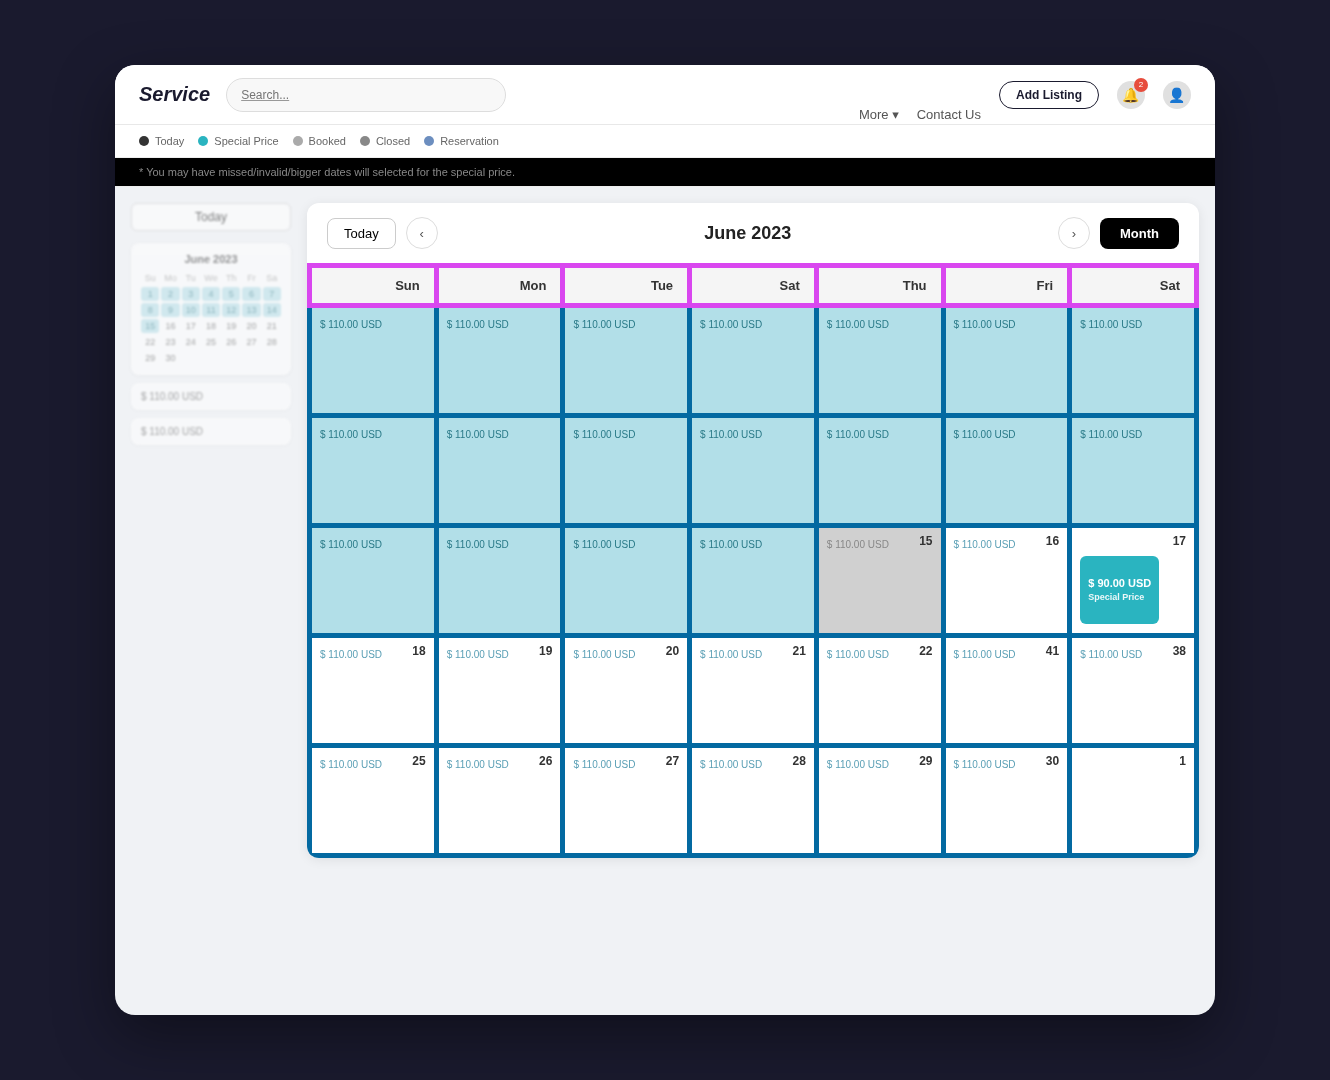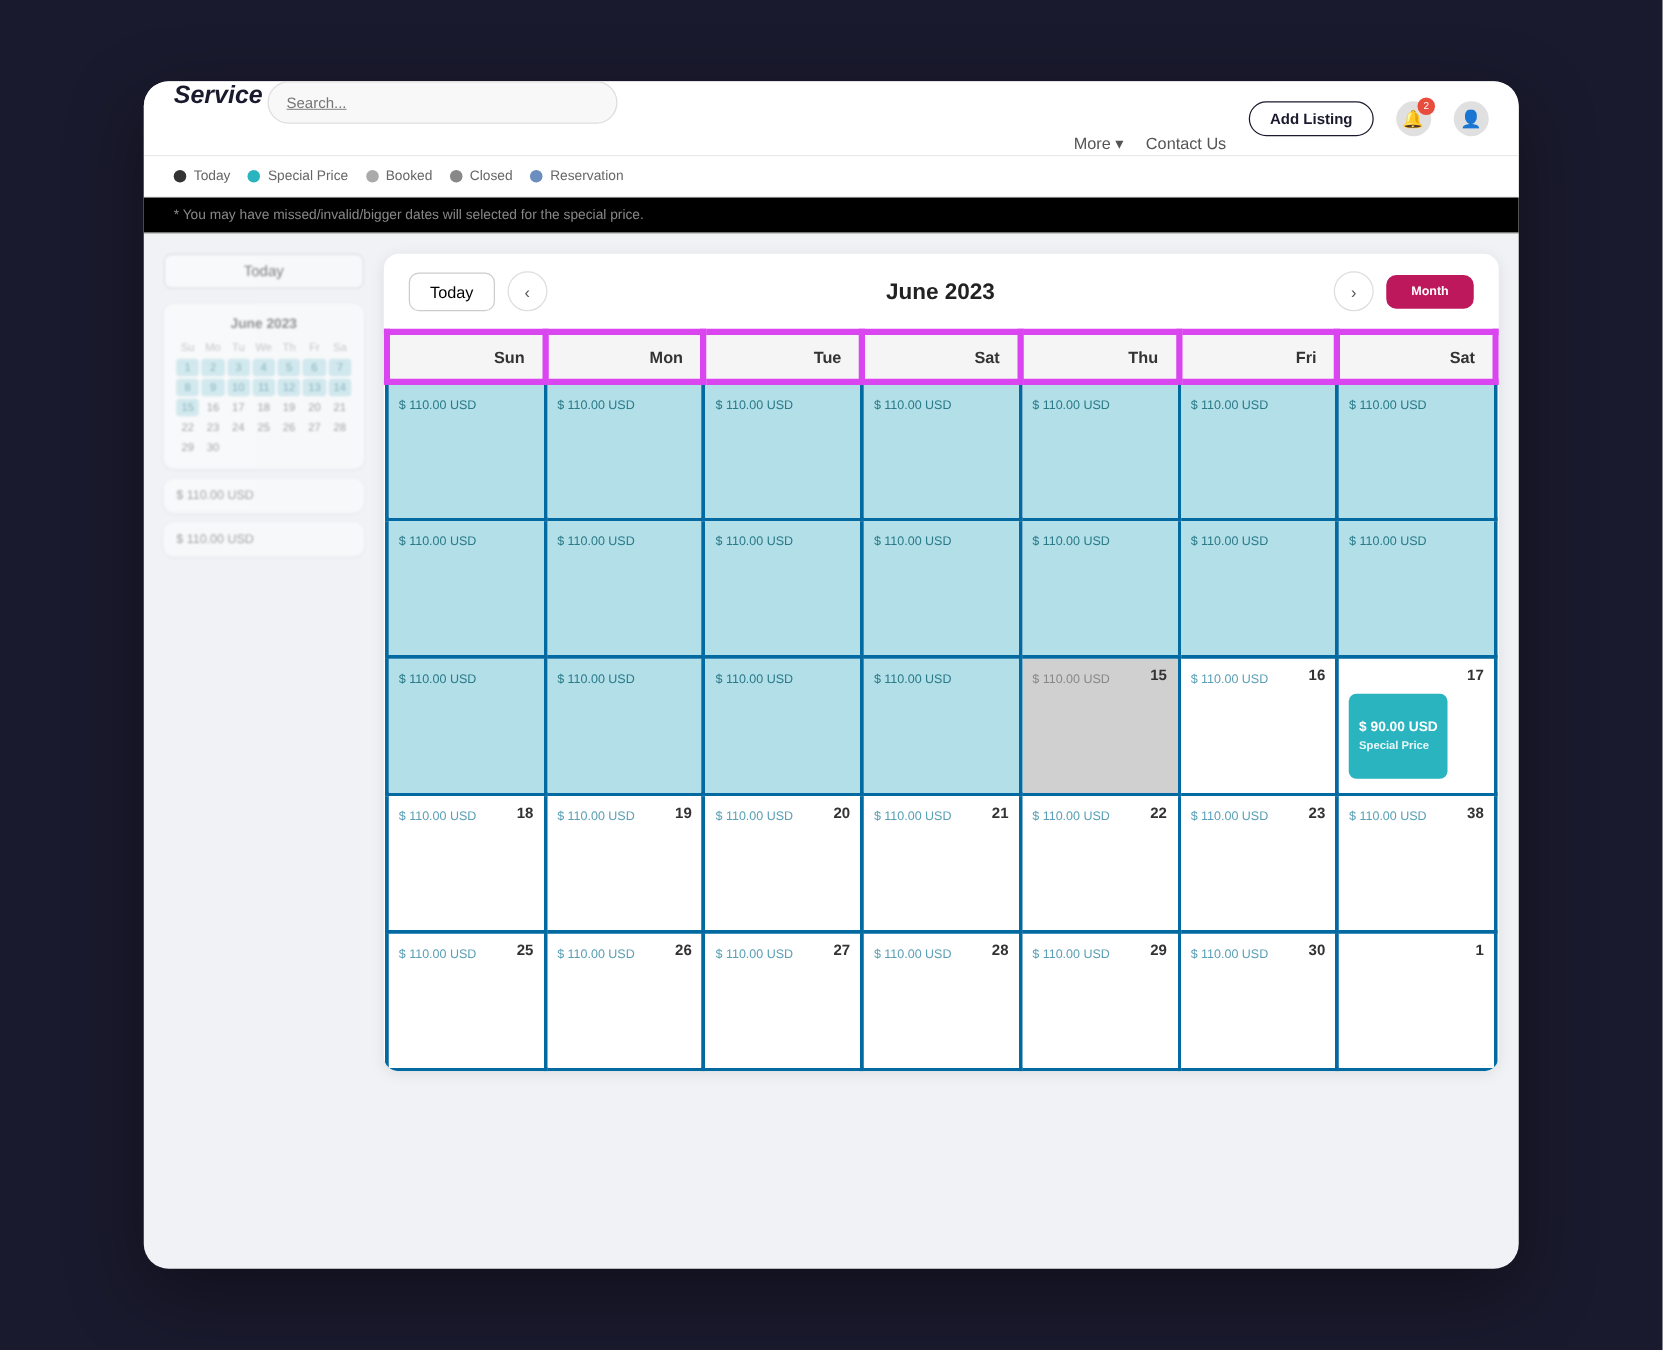--- a/index.html
+++ b/index.html
@@ -20,22 +20,23 @@
       position: relative;
       overflow: hidden;
       box-shadow: 0 20px 60px rgba(0,0,0,0.4);
     }
 
     
     .navbar {
       background: #fff;
       height: 60px;
       display: flex;
+      align-items: center;
       padding: 0 24px;
-      gap: 4px;
+      gap: 16px;
       border-bottom: 1px solid #e8e8e8;
     }
     .navbar-logo {
       font-size: 20px;
       font-weight: 700;
       color: #1a1a2e;
       font-style: italic;
     }
     .navbar-search {
       flex: 1;
@@ -242,46 +243,46 @@
       color: #555;
     }
     .cal-title {
       flex: 1;
       text-align: center;
       font-size: 18px;
       font-weight: 600;
       color: #222;
     }
     .cal-month-btn {
-      background: #be185d;
+      background: #000000;
       color: #fff;
       border: none;
       border-radius: 8px;
       padding: 8px 20px;
-      font-size: 10px;
+      font-size: 13px;
       font-weight: 600;
       cursor: pointer;
     }
 
     
     .cal-grid {
       width: 100%;
       border-collapse: collapse;
     }
     .cal-grid th {
       background: #f5f5f5;
       padding: 10px 14px;
       font-size: 13px;
       font-weight: 600;
       color: #333;
       text-align: right;
       border: 5px solid #d946ef;
     }
     .cal-grid td {
-      border: 3px solid #0369a1;
+      border: 5px solid #0369a1;
       vertical-align: top;
       width: calc(100% / 7);
       min-height: 100px;
       padding: 6px 8px;
       position: relative;
       margin-top: 12px;
     }
     .cell-price {
       font-size: 10px;
       color: #5a9fb5;
@@ -525,21 +526,21 @@
             <td class="cell-white">
               <span class="cell-price">$ 110.00 USD</span>
               <span class="cell-num">21</span>
             </td>
             <td class="cell-white">
               <span class="cell-price">$ 110.00 USD</span>
               <span class="cell-num">22</span>
             </td>
             <td class="cell-white">
               <span class="cell-price">$ 110.00 USD</span>
-              <span class="cell-num">23</span>
+              <span class="cell-num">41</span>
             </td>
             <td class="cell-white">
               <span class="cell-price">$ 110.00 USD</span>
               <span class="cell-num">38</span>
             </td>
           </tr>
 
           <tr class="row-height">
             <td class="cell-white">
               <span class="cell-price">$ 110.00 USD</span>

